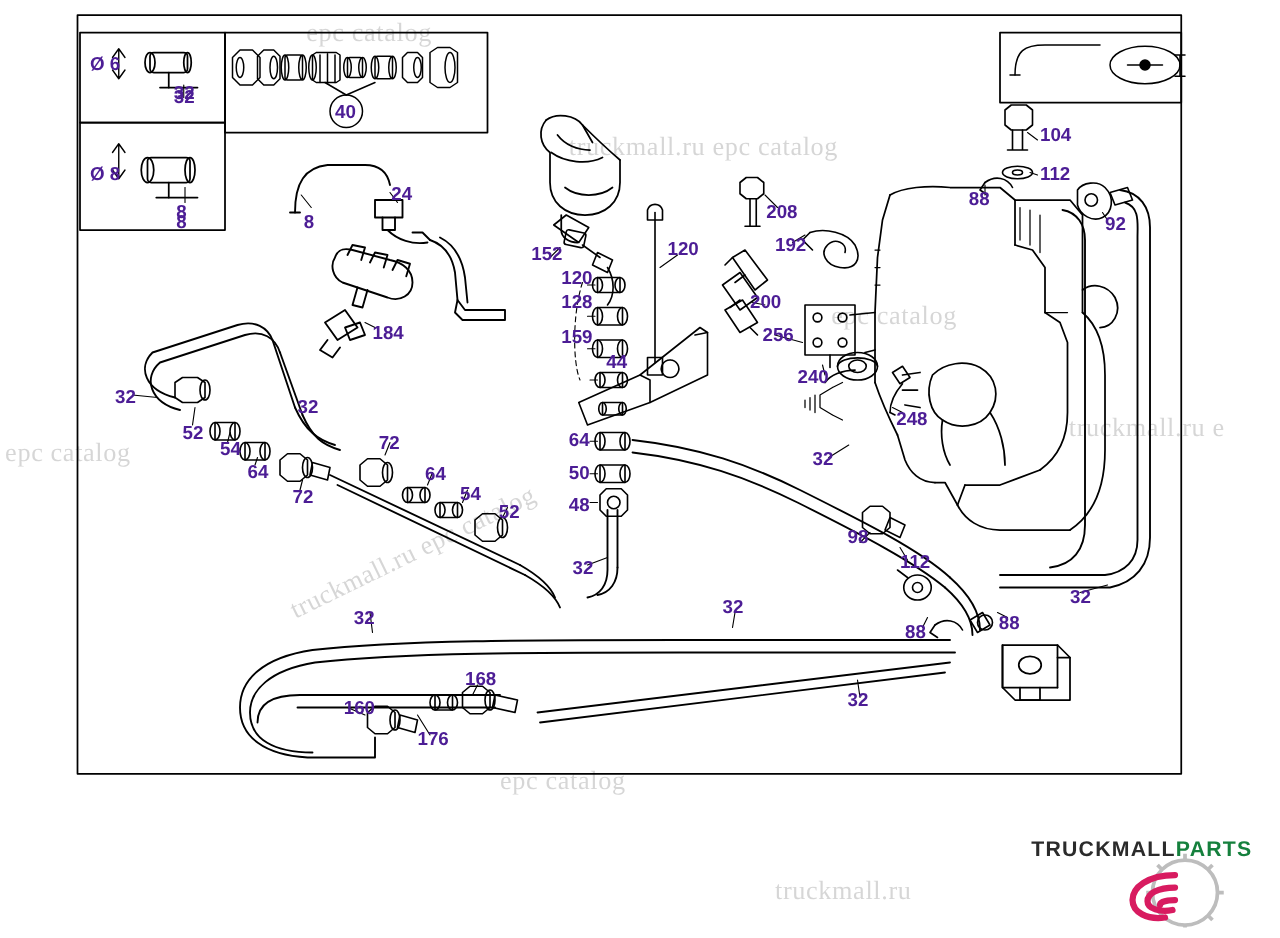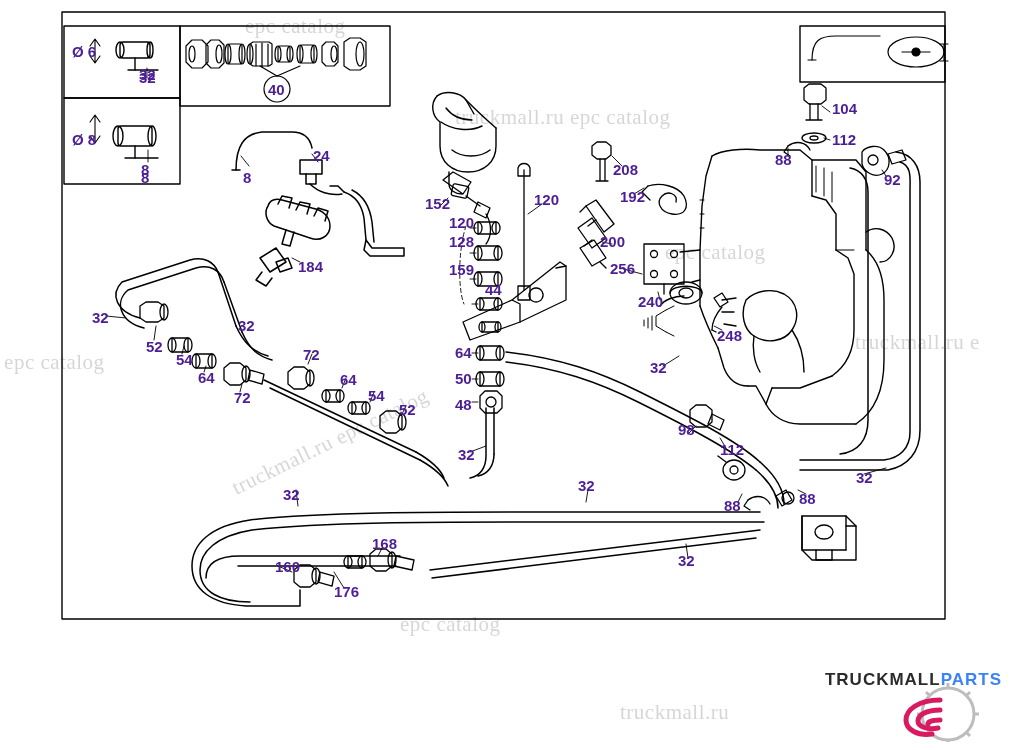--- a/index.html
+++ b/index.html
@@ -59,21 +59,21 @@
   .brand-text {
     position: absolute;
     right: 8px;
     top: 6px;
     font-family: "Liberation Sans", sans-serif;
     font-size: 17px;
     font-weight: 700;
     letter-spacing: 1px;
     color: #2b2b2b;
   }
-  .brand-text .pink { color: #3b82f6; }
+  .brand-text .pink { color: #15803d; }
 </style>
 </head>
 <body>
 
 <div id="stage">
 
   <div>
     <div class="wm" style="left:245px; top:14px;">epc catalog</div>
     <div class="wm" style="left:455px; top:105px;">truckmall.ru epc catalog</div>
     <div class="wm" style="left:855px; top:330px;">truckmall.ru e</div>

